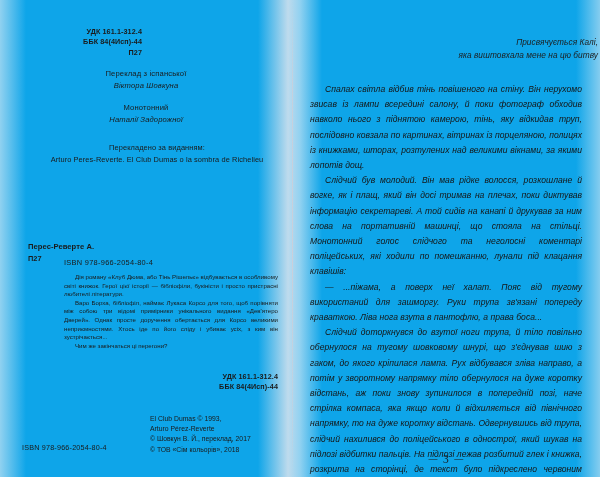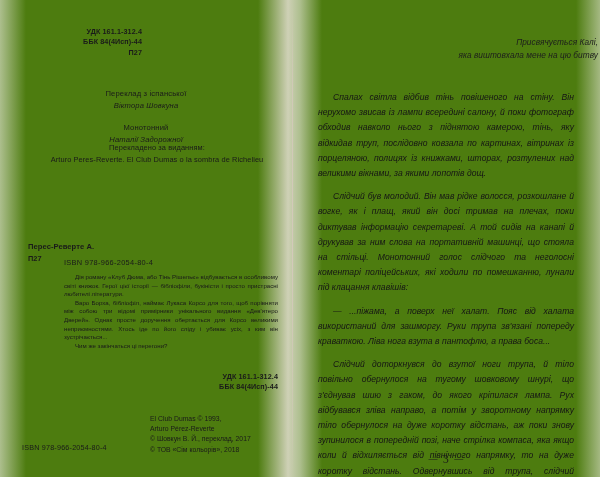--- a/index.html
+++ b/index.html
@@ -12,21 +12,21 @@
     height: 477px;
     overflow: hidden;
     font-family: "Liberation Sans", sans-serif;
     color: #1a1a1a;
   }
 
   #spread {
     position: relative;
     width: 600px;
     height: 477px;
-    background: #4d7c0f;
+    background: #0ea5e9;
     overflow: hidden;
   }
 
   
   .paper-tint {
     position: absolute;
     inset: 0;
     background:
       linear-gradient(to right,
         rgba(252,246,246,0.55) 0px,
@@ -74,21 +74,20 @@
     line-height: 10.4px;
     letter-spacing: 0.1px;
   }
 
   .credits {
     position: absolute;
     left: 0;
     top: 68px;
     width: 292px;
     text-align: center;
-    margin-top: 20px;
   }
   .credits .line {
     font-size: 7.6px;
     line-height: 11.6px;
     letter-spacing: 0.15px;
   }
   .credits .line.ital {
     font-style: italic;
   }
   .credits .gap {
@@ -215,21 +214,21 @@
     top: 74px;
     width: 272px;
     font-style: italic;
     font-size: 8.55px;
     line-height: 15.2px;
     text-align: justify;
     letter-spacing: 0.04px;
     color: #151515;
   }
   .body-text p {
-    margin: 8px;
+    margin: 0;
     text-indent: 15px;
   }
 
   .folio {
     position: absolute;
     left: 0;
     top: 444px;
     width: 308px;
     text-align: center;
     font-size: 10.5px;
@@ -310,21 +309,21 @@
   <div class="page-right">
 
     <div class="dedication">
       <div>Присвячується Калі,</div>
       <div>яка виштовхала мене на цю битву</div>
     </div>
 
     <div class="body-text">
       <p>Спалах світла відбив тінь повішеного на стіну. Він нерухомо звисав із лампи всередині салону, й поки фотограф обходив навколо нього з піднятою камерою, тінь, яку відкидав труп, послідовно ковзала по картинах, вітринах із порцеляною, полицях із книжками, шторах, розтулених над великими вікнами, за якими лопотів дощ.</p>
       <p>Слідчий був молодий. Він мав рідке волосся, розкошлане й вогке, як і плащ, який він досі тримав на плечах, поки диктував інформацію секретареві. А той сидів на канапі й друкував за ним слова на портативній машинці, що стояла на стільці. Монотонний голос слідчого та неголосні коментарі поліцейських, які ходили по помешканню, лунали під клацання клавішів:</p>
-      <p>— ...піжама, а поверх неї халат. Пояс від халата використаний для зашморгу. Руки трупа зв'язані попереду краваткою. Ліва нога взута в пантофлю, а права боса...</p>
+      <p>— ...піжама, а поверх неї халат. Пояс від тугому використаний для зашморгу. Руки трупа зв'язані попереду краваткою. Ліва нога взута в пантофлю, а права боса...</p>
       <p>Слідчий доторкнувся до взутої ноги трупа, й тіло повільно обернулося на тугому шовковому шнурі, що з'єднував шию з гаком, до якого кріпилася лампа. Рух відбувався зліва направо, а потім у зворотному напрямку тіло обернулося на дуже коротку відстань, аж поки знову зупинилося в попередній позі, наче стрілка компаса, яка якщо коли й відхиляється від північного напрямку, то на дуже коротку відстань. Одвернувшись від трупа, слідчий нахилився до поліцейського в однострої, який шукав на підлозі відбитки пальців. На підлозі лежав розбитий глек і книжка, розкрита на сторінці, де текст було підкреслено червоним олівцем. Книжка була старим примірником «Віконта де Бражелона».</p>
     </div>
 
     <div class="folio">
       <span class="dash">—</span><span class="num">3</span><span class="dash">—</span>
     </div>
   </div>
 
 </div>
 

